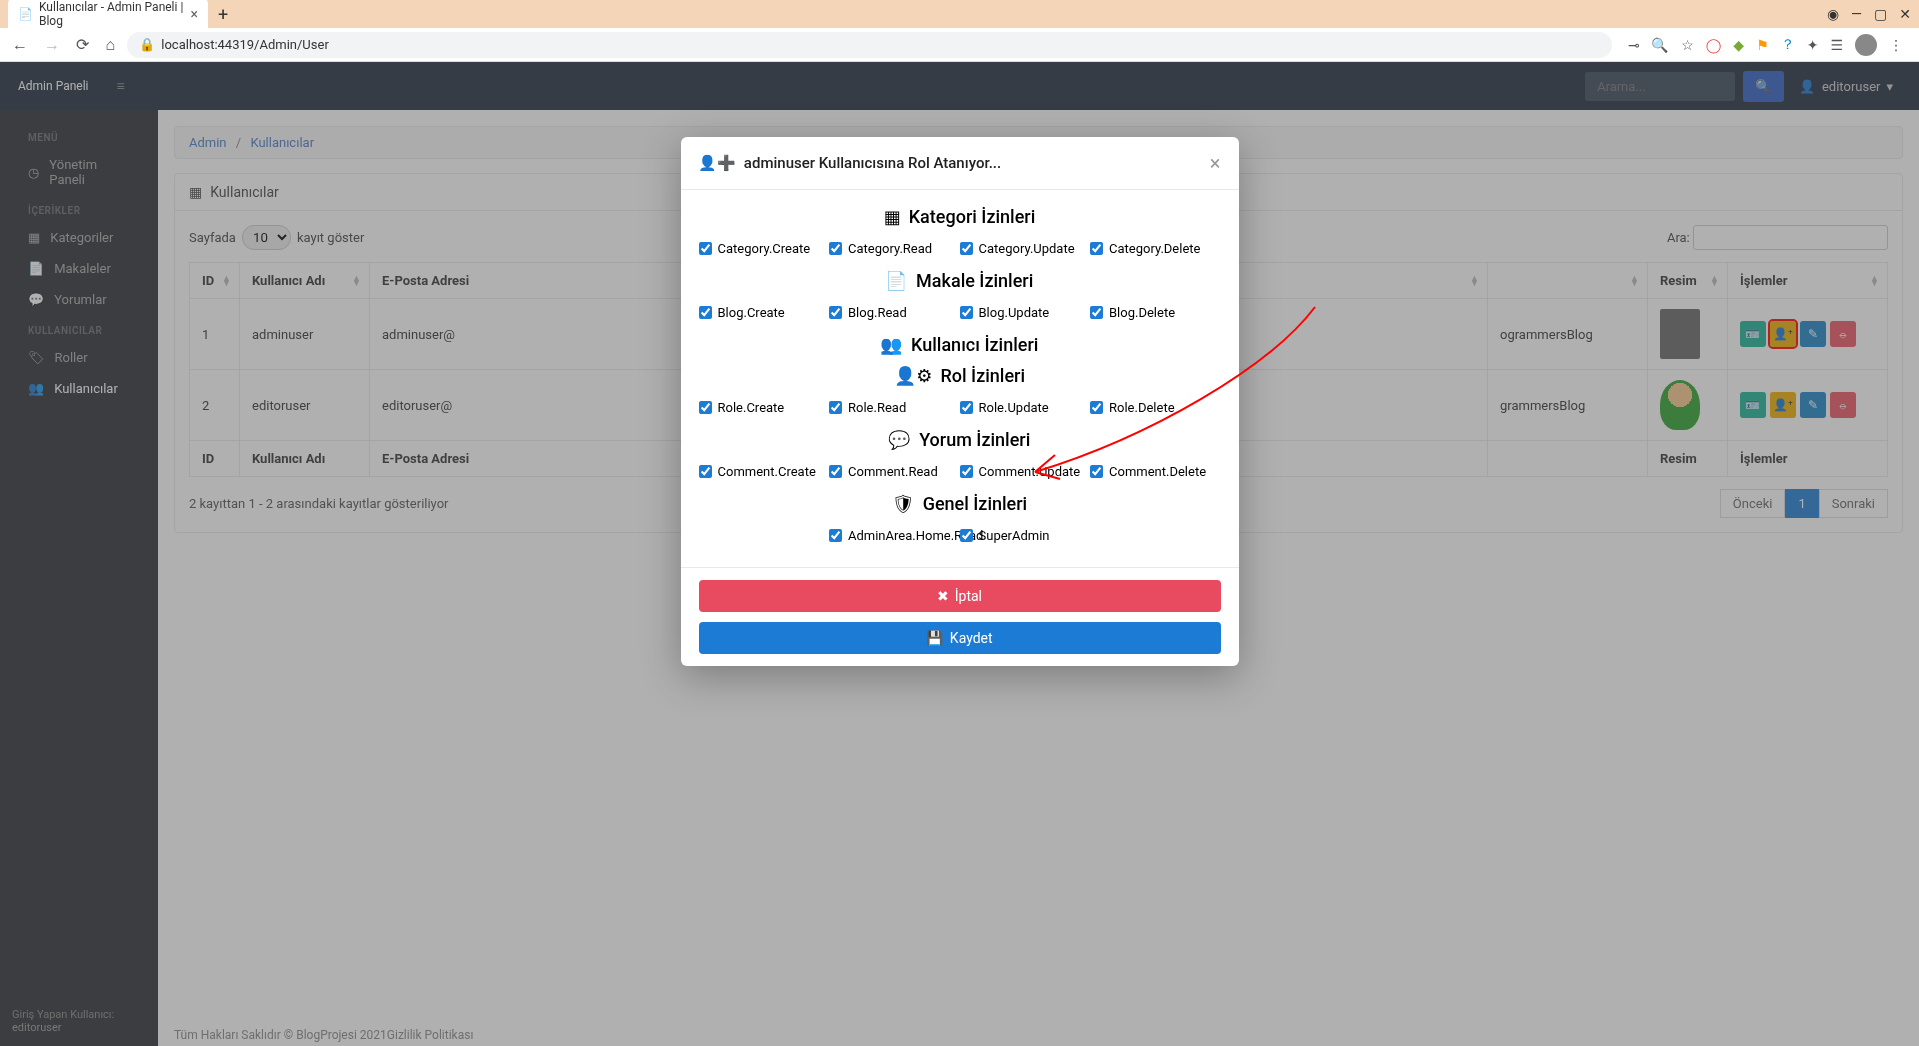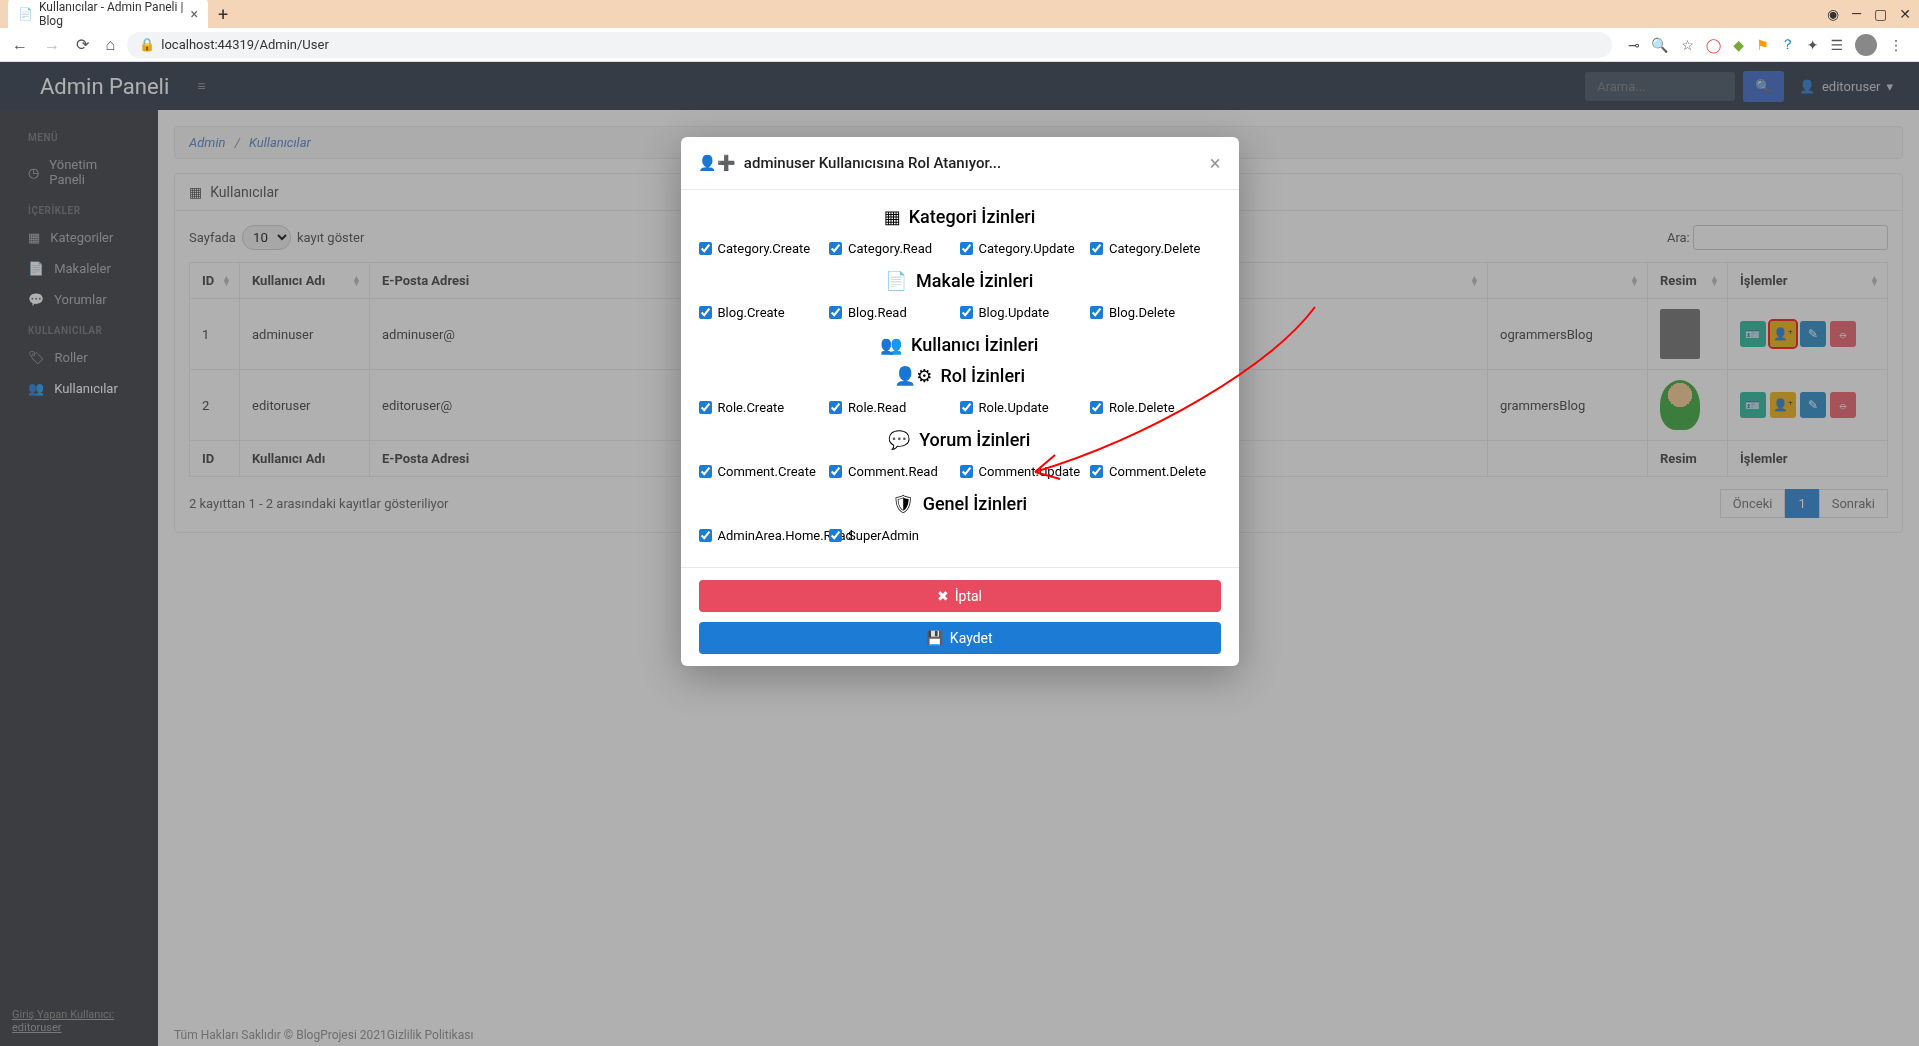--- a/index.html
+++ b/index.html
@@ -16,36 +16,36 @@
 .browser-bar { background: #fff; height: 34px; display: flex; align-items: center; padding: 0 8px; gap: 8px; border-bottom: 1px solid #ddd; }
 .nav-arrow { font-size: 16px; color: #555; cursor: pointer; padding: 0 4px; }
 .url-bar { flex: 1; background: #f1f3f4; border-radius: 16px; height: 26px; display: flex; align-items: center; padding: 0 12px; font-size: 13px; color: #333; gap: 6px; }
 .url-icons { display: flex; gap: 12px; align-items: center; padding: 0 8px; }
 .url-icons span { font-size: 14px; color: #555; }
 .avatar-small { width: 22px; height: 22px; border-radius: 50%; background: #888; }
 
 
 .app { position: relative; height: 984px; background: #f5f5f5; }
 .topbar { background: #1f2d3d; height: 48px; display: flex; align-items: center; padding: 0 18px; }
-.brand { color: #fff; font-size: 22px; font-weight: 400; margin-left: 22px; }
+.brand { color: #fff; font-size: 12px; font-weight: 400; }
 .hamburger { margin-left: 28px; color: #888; font-size: 14px; cursor: pointer; }
 .top-right { margin-left: auto; display: flex; align-items: center; gap: 8px; }
 .search-box { background: #3a4a5a; border: none; padding: 7px 12px; color: #ffffff; font-size: 13px; width: 150px; border-radius: 3px; }
 .search-btn { background: #2f5dc5; color: #fff; border: none; padding: 8px 12px; cursor: pointer; border-radius: 3px; }
 .user-menu { color: #ccc; font-size: 13px; display: flex; align-items: center; gap: 6px; cursor: pointer; padding: 0 8px; }
 
 .sidebar { position: absolute; left: 0; top: 48px; bottom: 0; width: 158px; background: #2a2e33; color: #888; padding: 12px 12px; }
 .side-heading { font-size: 10px; font-weight: 600; color: #6a6e73; padding: 10px 16px 6px; letter-spacing: 0.5px; }
 .side-item { padding: 8px 16px; font-size: 13px; color: #aaa; display: flex; align-items: center; gap: 10px; cursor: pointer; }
 .side-item.active { color: #fff; }
-.side-footer { position: absolute; bottom: 12px; left: 12px; font-size: 11px; color: #999; text-decoration: underline; }
+.side-footer { position: absolute; bottom: 12px; left: 12px; font-size: 11px; color: #999; }
 .side-footer-label { color: #888; }
 
 .content { position: absolute; left: 158px; right: 0; top: 48px; bottom: 0; background: #fff; padding: 16px; overflow: hidden; }
-.breadcrumb { background: #f7f8fa; border: 1px solid #e6e9ed; padding: 8px 14px; border-radius: 4px; font-size: 13px; margin-bottom: 14px; font-style: italic; }
+.breadcrumb { background: #f7f8fa; border: 1px solid #e6e9ed; padding: 8px 14px; border-radius: 4px; font-size: 13px; margin-bottom: 14px; }
 .breadcrumb a { color: #4a7cc3; text-decoration: none; }
 .breadcrumb-sep { color: #888; margin: 0 6px; }
 
 .card { border: 1px solid #e6e9ed; border-radius: 4px; }
 .card-header { padding: 10px 14px; border-bottom: 1px solid #e6e9ed; font-size: 14px; color: #444; display: flex; align-items: center; gap: 8px; }
 .card-body { padding: 14px; }
 
 .table-top { display: flex; justify-content: space-between; align-items: center; margin-bottom: 12px; font-size: 13px; color: #444; }
 .length-label { display: flex; align-items: center; gap: 6px; }
 .length-select { border: 1px solid #ccc; padding: 3px 6px; border-radius: 12px; }
@@ -73,21 +73,21 @@
 .app-footer { position: absolute; bottom: 4px; left: 16px; right: 16px; font-size: 12px; color: #888; display: flex; }
 
 
 .dim { position: absolute; inset: 0; background: rgba(80,80,80,0.45); }
 .modal { position: absolute; left: 50%; top: 75px; transform: translateX(-50%); width: 558px; background: #fff; border-radius: 6px; box-shadow: 0 10px 40px rgba(0,0,0,0.3); }
 .modal-header { padding: 14px 18px; border-bottom: 1px solid #e6e9ed; display: flex; align-items: center; justify-content: space-between; }
 .modal-title { font-size: 15px; font-weight: 500; color: #222; display: flex; align-items: center; gap: 8px; }
 .modal-close { font-size: 20px; color: #999; cursor: pointer; }
 .modal-body { padding: 6px 18px 14px; }
 .perm-section-title { text-align: center; font-size: 18px; font-weight: 500; margin: 10px 0 10px; display: flex; align-items: center; justify-content: center; gap: 8px; }
-.perm-row { display: flex; flex-wrap: wrap; font-size: 13px; margin-bottom: 6px; }
+.perm-row { display: flex; flex-wrap: wrap; font-size: 13px; margin-bottom: 6px; justify-content: center; }
 .perm-item { width: 25%; display: flex; align-items: center; gap: 6px; padding: 4px 0; }
 .perm-item input { accent-color: #1c7cd5; }
 .modal-footer { padding: 12px 18px; border-top: 1px solid #e6e9ed; display: flex; flex-direction: column; gap: 10px; }
 .btn-full { width: 100%; padding: 8px; border: none; border-radius: 4px; color: #fff; font-size: 14px; cursor: pointer; display: flex; align-items: center; justify-content: center; gap: 6px; }
 .btn-cancel { background: #e84a5f; }
 .btn-save { background: #1c7cd5; }
 
 
 .arrow-svg { position: absolute; pointer-events: none; }
 </style>

